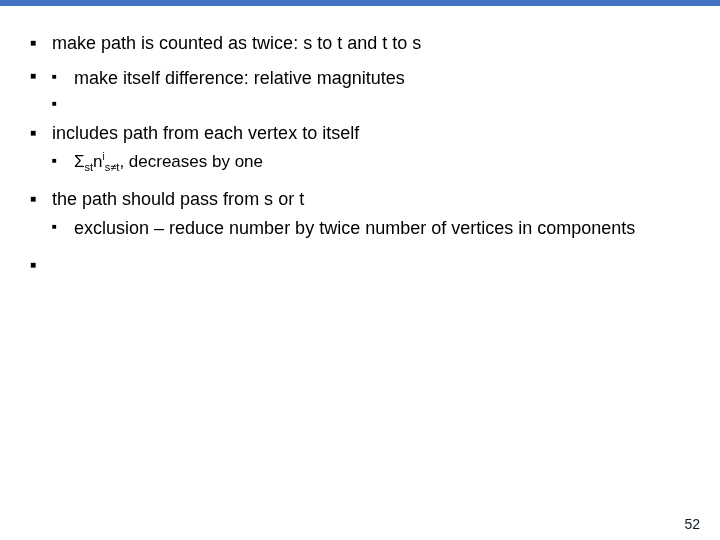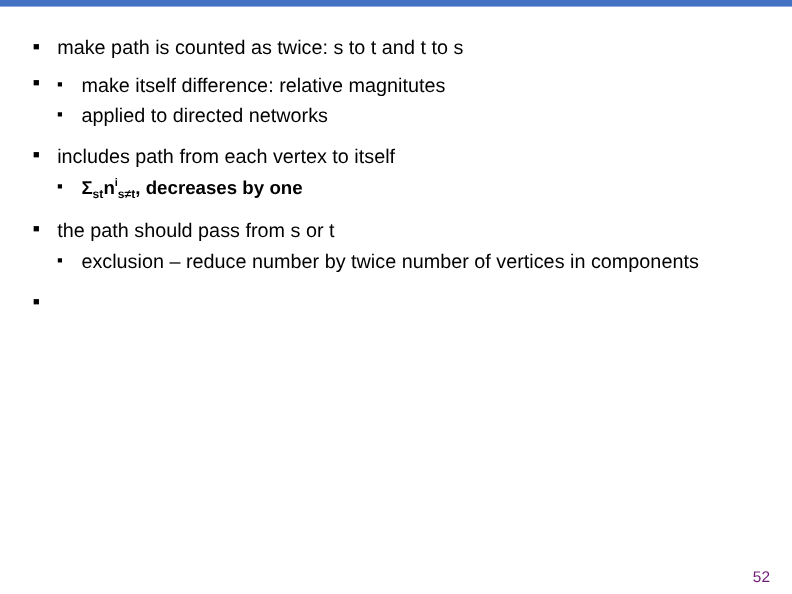--- a/index.html
+++ b/index.html
@@ -77,35 +77,34 @@
       font-size: 8px;
       padding-top: 6px;
       color: #000;
     }
 
     .page-number {
       position: absolute;
       bottom: 8px;
       right: 20px;
       font-size: 14px;
-      color: #701a75;
+      color: #0f172a;
       margin-left: 18px;
     }
 
     sup {
       font-size: 10px;
     }
 
     sub {
       font-size: 11px;
     }
 
     .math-text {
       font-size: 17px;
-      font-weight: bold;
     }
   </style>
 </head>
 <body>
 
 <div class="top-border"></div>
 
 <div class="content">
   <ul class="bullet-list">
 
@@ -117,21 +116,20 @@
     <li>
       <span class="bullet-marker">■</span>
       <span>
         <ul class="sub-list">
           <li>
             <span class="sub-bullet-marker">■</span>
             <span>make itself  difference: relative magnitutes</span>
           </li>
           <li>
             <span class="sub-bullet-marker">■</span>
-            <span>applied to directed networks</span>
           </li>
         </ul>
       </span>
     </li>
 
     <li>
       <span class="bullet-marker">■</span>
       <span>
         <span>includes path from each vertex to itself</span>
         <ul class="sub-list">

